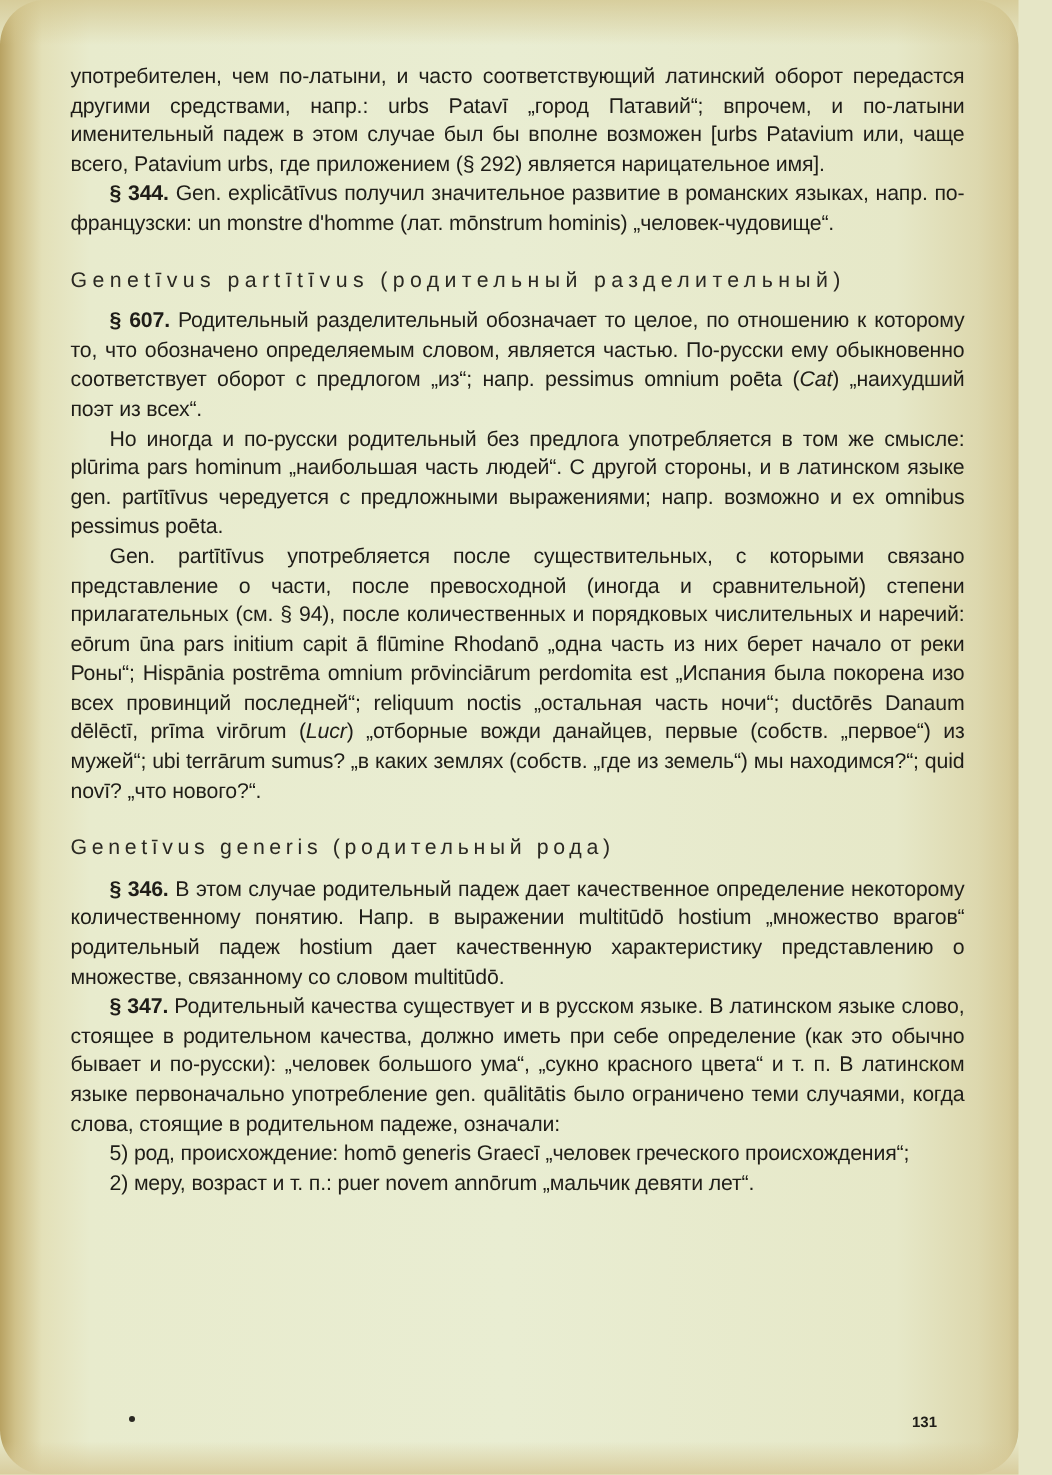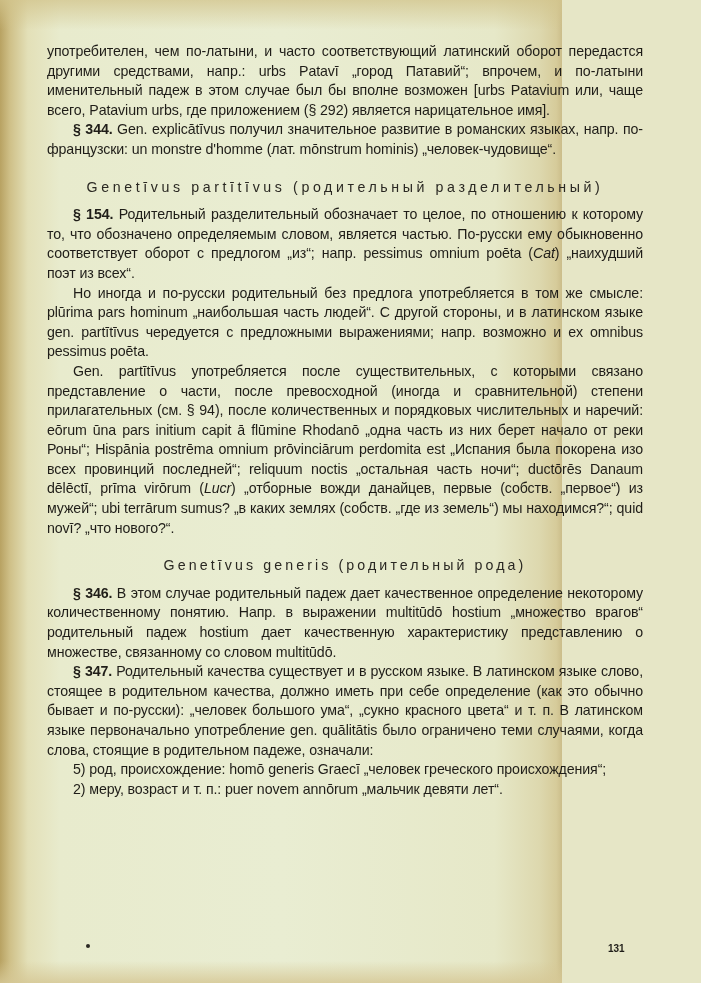--- a/index.html
+++ b/index.html
@@ -9,25 +9,26 @@
     body {
       width: 701px;
       height: 983px;
       overflow: hidden;
       position: relative;
       background: #e6e6c6;
     }
     .page {
       position: absolute;
       left: 0; top: 0;
-      width: 562px;
+      width: 679px;
       height: 983px;
       background:
         linear-gradient(to right, #b8a262 0px, #cfc088 10px, #e3e0b8 28px, #e8ebcd 60px, #e9edd2 50%, #e6e8c8 88%, #ddd8ae 96%, #d6cb9a 99%, #cbbd8a 100%);
       box-sizing: border-box;
+      border-radius: 30px;
     }
     .page::before {
       content: "";
       position: absolute;
       left: 0; top: 0; right: 0; height: 30px;
       background: linear-gradient(to bottom, rgba(210,196,140,0.75), rgba(230,230,200,0));
     }
     .page::after {
       content: "";
       position: absolute;
@@ -52,22 +53,22 @@
     }
     .text p.noindent { text-indent: 0; }
     .heading {
       margin: 18px 0 8px 0 !important;
       text-indent: 0 !important;
       letter-spacing: 3.1px;
       font-size: 14.2px;
       color: #2a2822;
       white-space: nowrap;
     }
-    .heading.center { text-align: center; }
-    .heading.left { text-align: center; }
+    .heading.center { text-align: left; }
+    .heading.left { text-align: left; }
     .sec { font-weight: bold; margin-top: 20px; }
     .ital { font-style: italic; }
     .pageno {
       position: absolute;
       left: 608px;
       top: 943px;
       font-family: "Liberation Sans", sans-serif;
       font-size: 10px;
       color: #1f1d18;
       font-weight: bold;
@@ -86,21 +87,21 @@
 
 <div class="page">
   <div class="text">
 
     <p class="noindent">употребителен, чем по-латыни, и часто соответствующий латинский оборот передастся другими средствами, напр.: urbs Patavī „город Патавий“; впрочем, и по-латыни именительный падеж в этом случае был бы вполне возможен [urbs Patavium или, чаще всего, Patavium urbs, где приложением (§ 292) является нарицательное имя].</p>
 
     <p><span class="sec">§ 344.</span><span> Gen. explicātīvus получил значительное развитие в романских языках, напр. по-французски: un monstre d'homme (лат. mōnstrum hominis) „человек-чудовище“.</span></p>
 
     <p class="heading left" style="margin-top:24px;margin-bottom:9px;letter-spacing:3.6px;">Genetīvus partītīvus (родительный разделительный)</p>
 
-    <p><span class="sec">§ 154.</span><span> Родительный разделительный обозначает то целое, по отношению к которому то, что обозначено определяемым словом, является частью. По-русски ему обыкновенно соответствует оборот с предлогом „из“; напр. pessimus omnium poēta (</span><span class="ital">Cat</span><span>) „наихудший поэт из всех“.</span></p>
+    <p><span class="sec">§ 607.</span><span> Родительный разделительный обозначает то целое, по отношению к которому то, что обозначено определяемым словом, является частью. По-русски ему обыкновенно соответствует оборот с предлогом „из“; напр. pessimus omnium poēta (</span><span class="ital">Cat</span><span>) „наихудший поэт из всех“.</span></p>
 
     <p>Но иногда и по-русски родительный без предлога употребляется в том же смысле: plūrima pars hominum „наибольшая часть людей“. С другой стороны, и в латинском языке gen. partītīvus чередуется с предложными выражениями; напр. возможно и ex omnibus pessimus poēta.</p>
 
     <p><span>Gen. partītīvus употребляется после существительных, с которыми связано представление о части, после превосходной (иногда и сравнительной) степени прилагательных (см. § 94), после количественных и порядковых числительных и наречий: eōrum ūna pars initium capit ā flūmine Rhodanō „одна часть из них берет начало от реки Роны“; Hispānia postrēma omnium prōvinciārum perdomita est „Испания была покорена изо всех провинций последней“; reliquum noctis „остальная часть ночи“; ductōrēs Danaum dēlēctī, prīma virōrum (</span><span class="ital">Lucr</span><span>) „отборные вожди данайцев, первые (собств. „первое“) из мужей“; ubi terrārum sumus? „в каких землях (собств. „где из земель“) мы находимся?“; quid novī? „что нового?“.</span></p>
 
     <p class="heading center" style="margin-top:20px;margin-bottom:9px;">Genetīvus generis (родительный рода)</p>
 
     <p><span class="sec">§ 346.</span><span> В этом случае родительный падеж дает качественное определение некоторому количественному понятию. Напр. в выражении multitūdō hostium „множество врагов“ родительный падеж hostium дает качественную характеристику представлению о множестве, связанному со словом multitūdō.</span></p>
 
 

